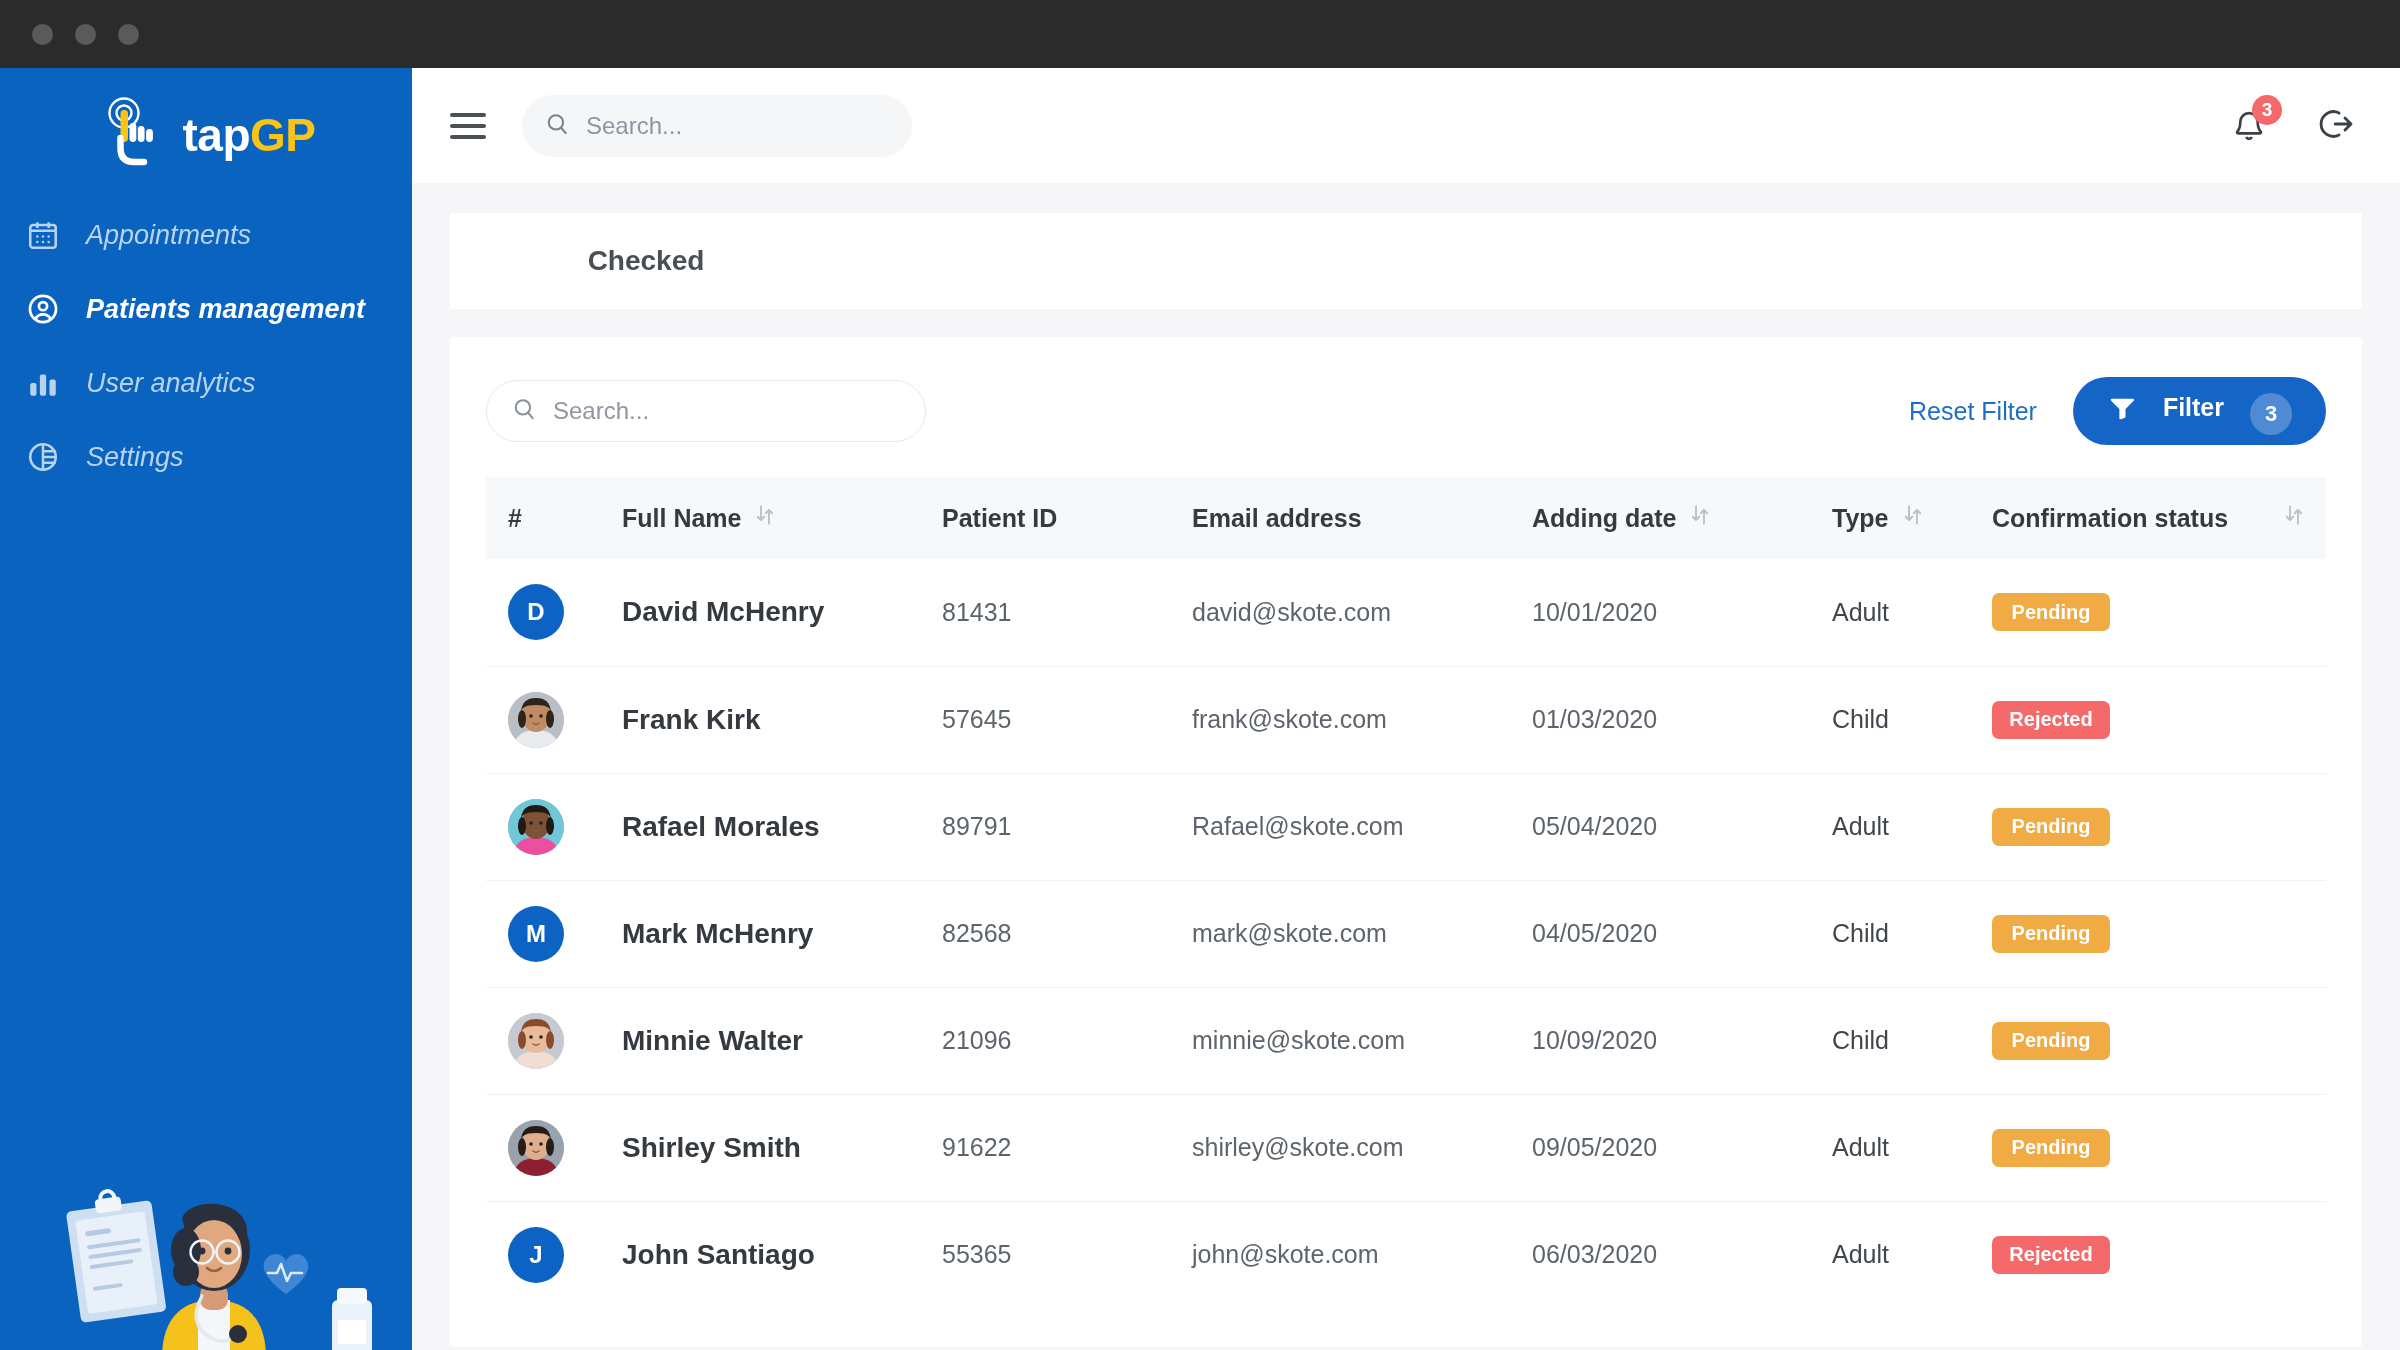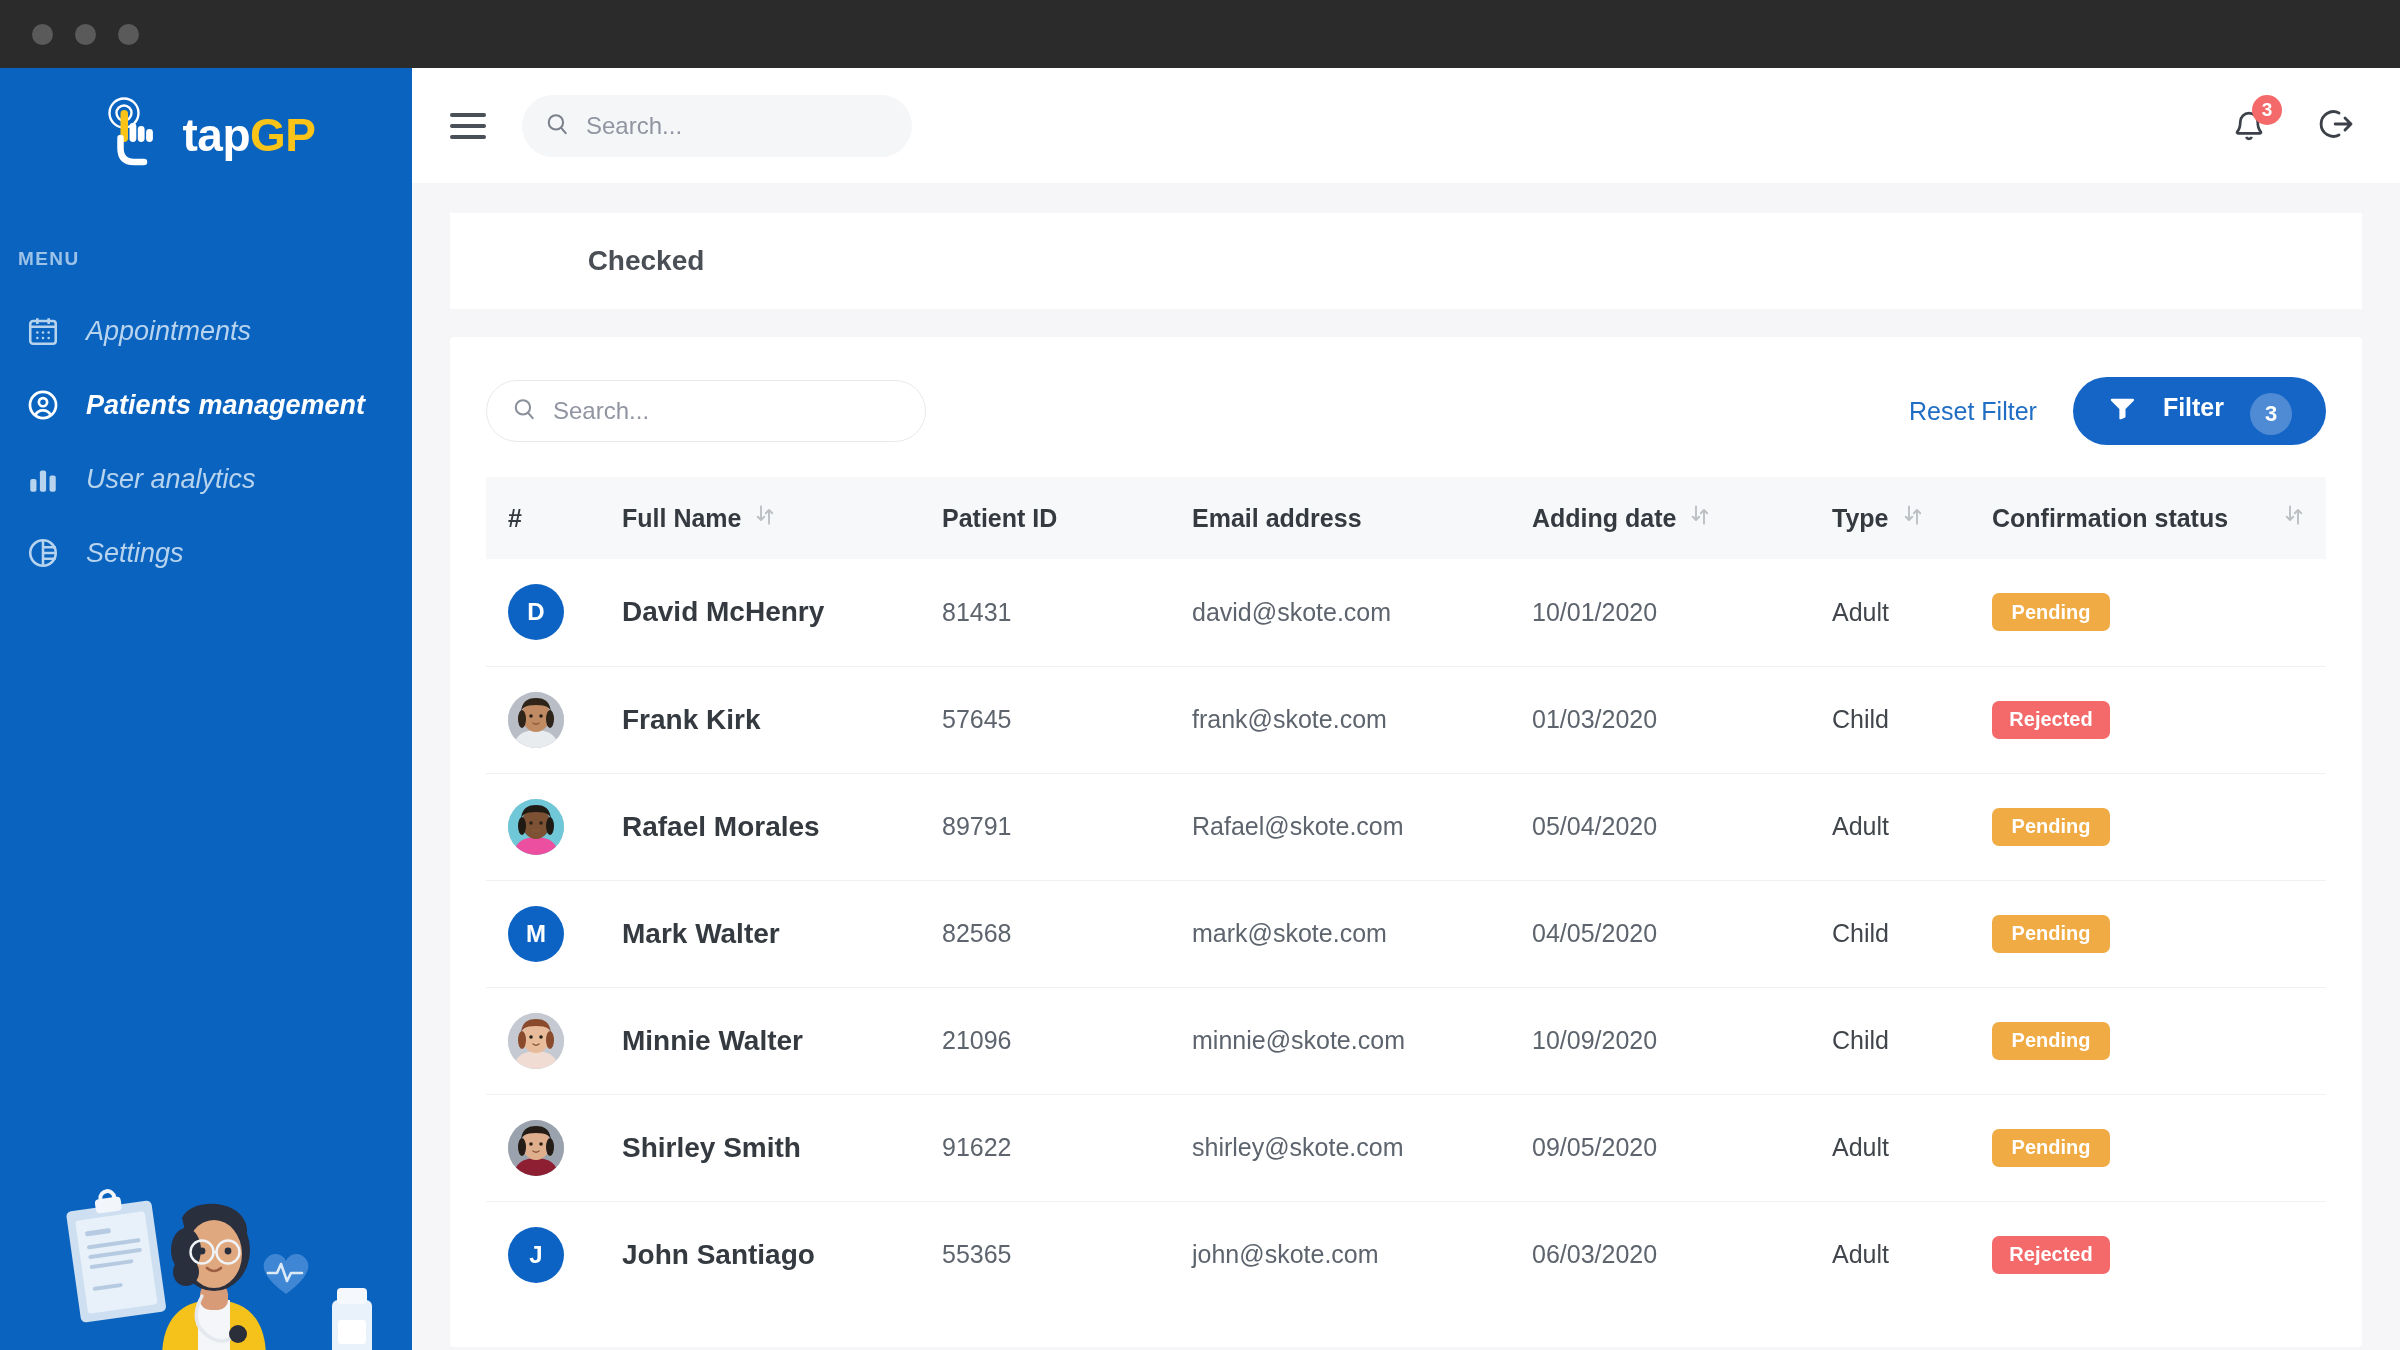--- a/index.html
+++ b/index.html
@@ -163,21 +163,20 @@
             <rect x="23.5" y="14" width="7.5" height="32" rx="3.7" fill="#f9c318"></rect>
             <rect x="32.5" y="27" width="6.8" height="19" rx="3.4" fill="#ffffff"></rect>
             <rect x="40.8" y="30" width="6.8" height="16" rx="3.4" fill="#ffffff"></rect>
             <rect x="49.1" y="33" width="6.8" height="13" rx="3.4" fill="#ffffff"></rect>
             <path d="M23.5 42 L23.5 52 Q23.5 66 37 66 L47 66" fill="none" stroke="#ffffff" stroke-width="6.5" stroke-linecap="round"></path>
           </svg>
         </span>
         <span class="logo-text"><span class="lt-a">tap</span><span class="lt-b">GP</span></span>
       </div>
 
-      <div class="menu-label">MENU</div>
 
       <div class="nav">
 
         <div class="nav-item">
           <span class="nav-icon">
             <svg viewBox="0 0 24 24" fill="none" stroke="#b7d3ee" stroke-width="1.8">
               <rect x="3" y="5" width="18" height="16" rx="2"></rect>
                 <path d="M3 9h18M8 3v4M16 3v4"></path>
               <circle cx="8" cy="13" r=".9" fill="#b7d3ee" stroke="none"></circle>
                 <circle cx="12" cy="13" r=".9" fill="#b7d3ee" stroke="none"></circle>
@@ -477,21 +476,21 @@
                 <td><span class="muted">05/04/2020</span></td>
                 <td><span class="type">Adult</span></td>
                 <td><span class="pill pending">Pending</span></td>
               </tr>
               <tr>
                 <td class="avatar-cell">
                   <div class="avatar initial">
                     <span>M</span>
                   </div>
                 </td>
-                <td><span class="name">Mark Walter</span></td>
+                <td><span class="name">Mark McHenry</span></td>
                 <td><span class="muted">82568</span></td>
                 <td><span class="muted">mark@skote.com</span></td>
                 <td><span class="muted">04/05/2020</span></td>
                 <td><span class="type">Child</span></td>
                 <td><span class="pill pending">Pending</span></td>
               </tr>
               <tr>
                 <td class="avatar-cell">
                   <div class="avatar photo">
                     <span>

